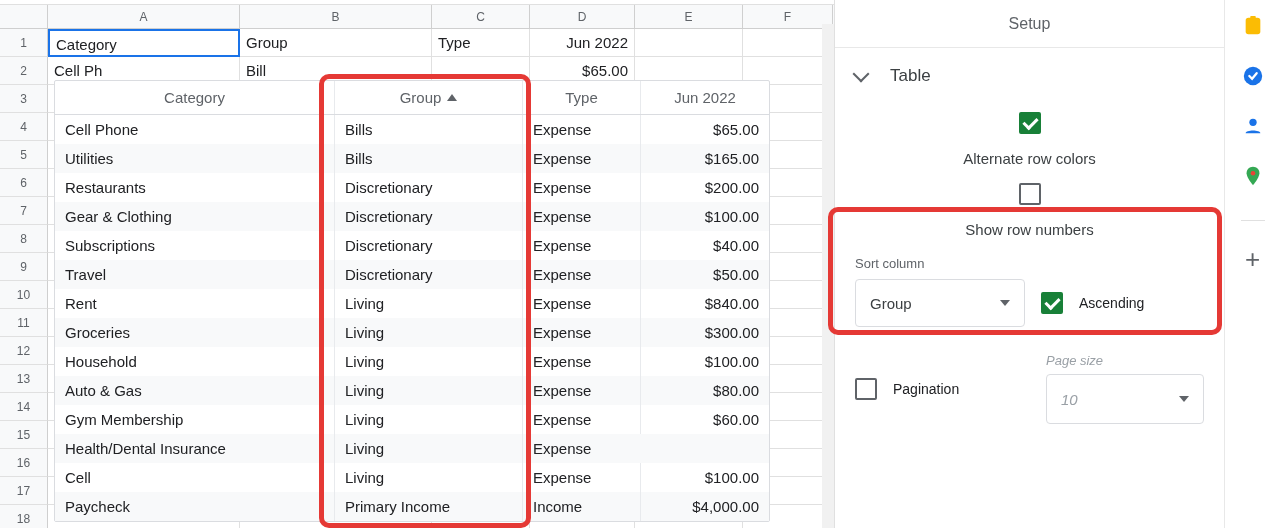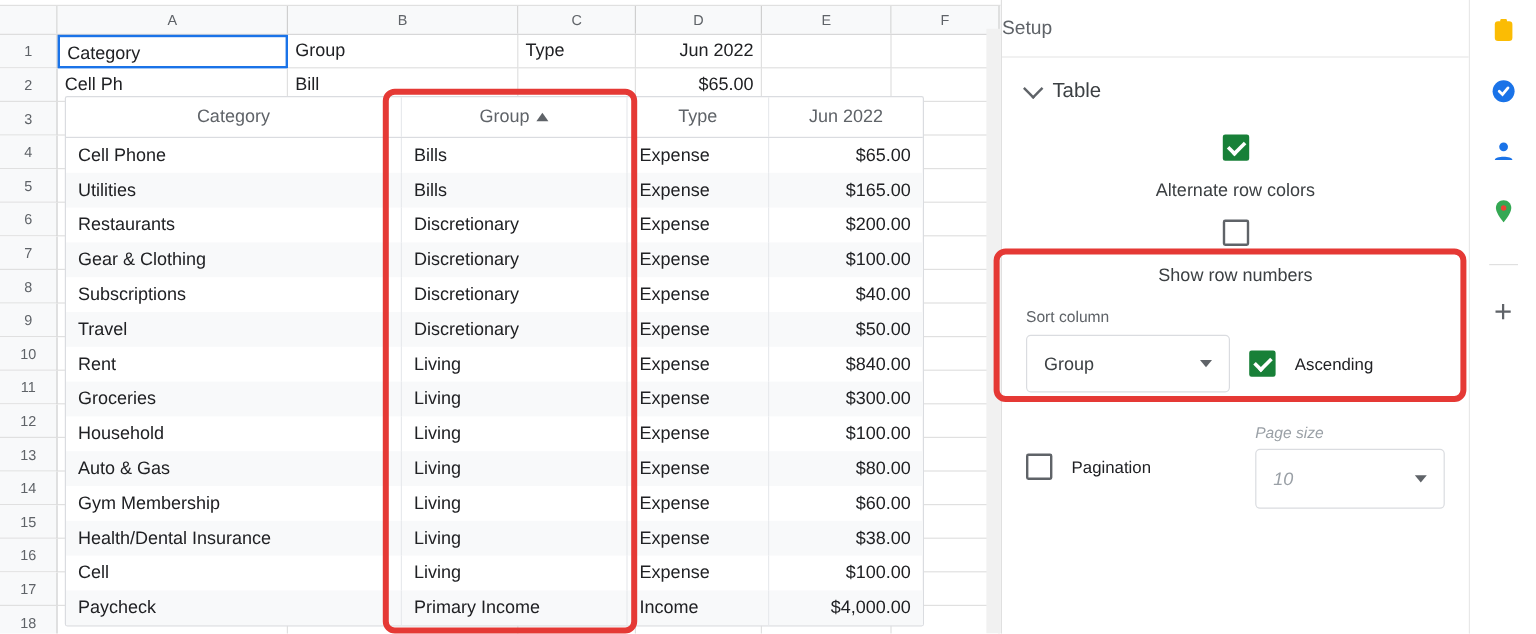--- a/index.html
+++ b/index.html
@@ -146,20 +146,21 @@
     background: #fff;
     border-left: 1px solid #e0e0e0;
   }
   .tabs {
     display: flex;
     height: 48px;
     border-bottom: 1px solid #e8e8e8;
   }
   .tab {
     flex: 1;
+    text-align: center;
     line-height: 48px;
     font-size: 16px;
     color: #5f6368;
     cursor: pointer;
     position: relative;
   }
   .tab.active {
     color: #1a73e8;
   }
   .tab.active::after {
@@ -169,21 +170,21 @@
     left: 50%;
     transform: translateX(-50%);
     width: 104px;
     height: 3px;
     background: #1a73e8;
     border-radius: 2px 2px 0 0;
   }
   .section-head {
     display: flex;
     align-items: center;
-    gap: 10px;
+    gap: 23px;
     padding: 18px 20px;
     font-size: 17px;
     color: #3c4043;
     cursor: pointer;
   }
   .chev {
     width: 12px; height: 12px;
     border-left: 2px solid #5f6368;
     border-bottom: 2px solid #5f6368;
     transform: rotate(-45deg);
@@ -553,21 +554,20 @@
         <div class="tc-row">
           <div class="tc-c1">Gym Membership</div>
           <div class="tc-c2">Living</div>
           <div class="tc-c3">Expense</div>
           <div class="tc-c4">$60.00</div>
         </div>
         <div class="tc-row alt">
           <div class="tc-c1">Health/Dental Insurance</div>
           <div class="tc-c2">Living</div>
           <div class="tc-c3">Expense</div>
-          <div class="tc-c4">$38.00</div>
         </div>
         <div class="tc-row">
           <div class="tc-c1">Cell</div>
           <div class="tc-c2">Living</div>
           <div class="tc-c3">Expense</div>
           <div class="tc-c4">$100.00</div>
         </div>
         <div class="tc-row alt">
           <div class="tc-c1">Paycheck</div>
           <div class="tc-c2">Primary Income</div>

